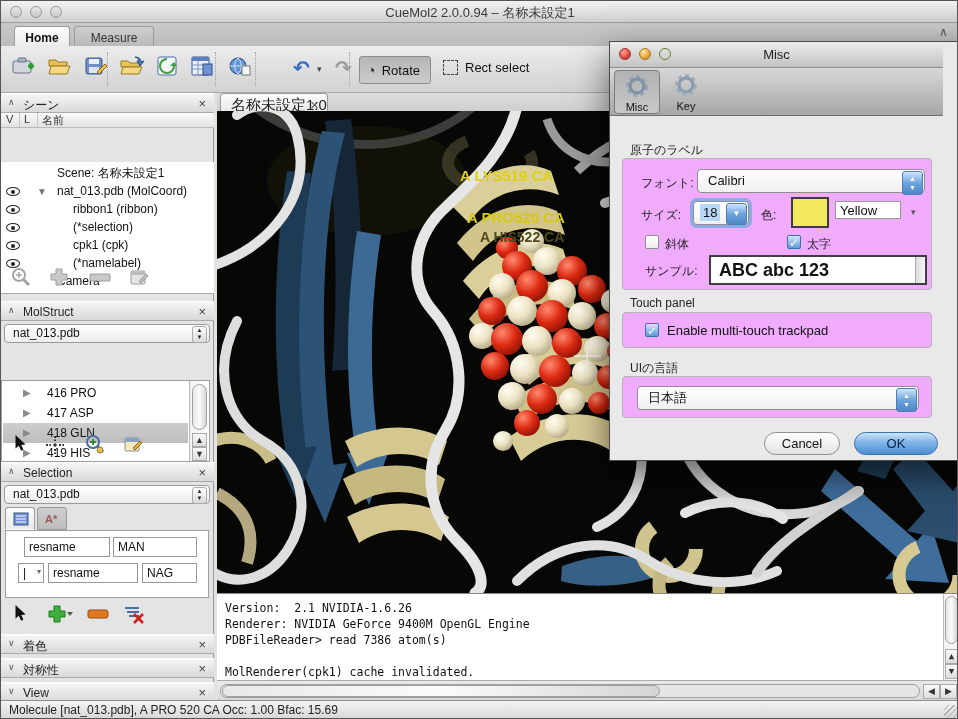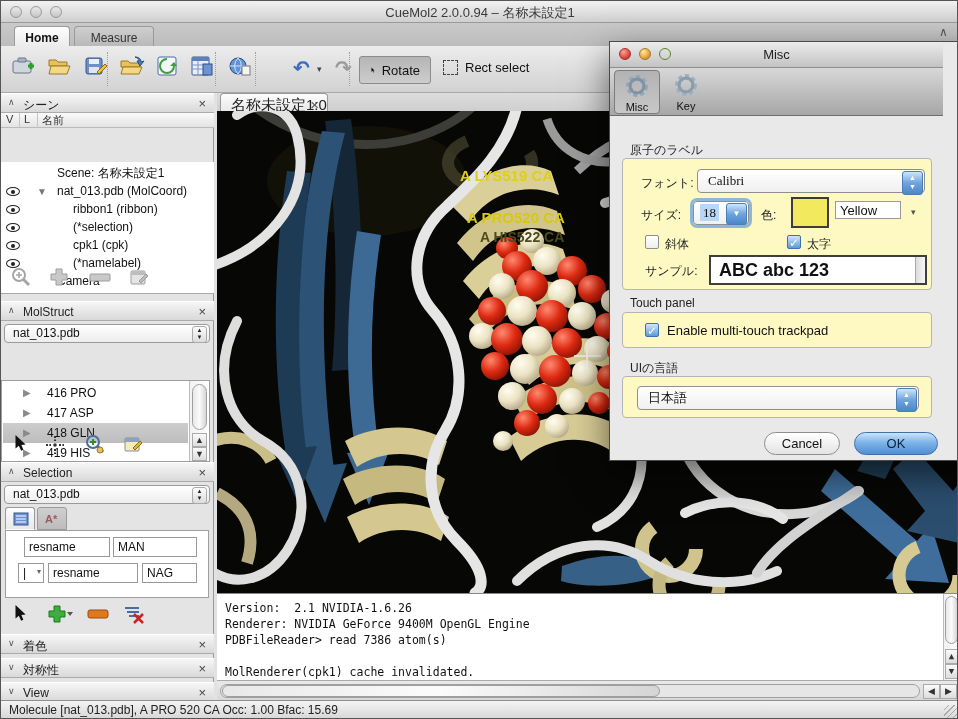--- a/index.html
+++ b/index.html
@@ -80,23 +80,23 @@
   .dlg-title{left:0;top:0;width:333px;height:26px;background:linear-gradient(#ececec,#c3c3c3);
              border-bottom:1px solid #8e8e8e;}
   .dot-r{background:radial-gradient(circle at 35% 30%,#ff9f97,#dd4a3d 60%,#952a20);border:1px solid #a03328;}
   .dot-y{background:radial-gradient(circle at 35% 30%,#ffe6a6,#e7a33a 60%,#a8741c);border:1px solid #a8791f;}
   .dot-g{background:radial-gradient(circle at 35% 30%,#d2f3a1,#82b33f 60%,#567f23;);border:1px solid #5c8427;}
   .dlg-tb{left:0;top:26px;width:333px;height:48px;background:linear-gradient(#d8d8d8,#a6a6a6);
           border-bottom:1px solid #6e6e6e;}
   .dlg-tbtn{top:2px;width:46px;height:44px;border-radius:4px;text-align:center;font-size:11px;color:#111;}
   .dlg-tbtn.sel{background:linear-gradient(#b3b3b3,#c8c8c8);border:1px solid #7c7c7c;}
   .dlg-lbl{font-size:12px;color:#222;}
-  .gbox{background:#fef9c3;border:1px solid #b4b4b4;border-radius:4px;}
+  .gbox{background:#f0abfc;border:1px solid #b4b4b4;border-radius:4px;}
   .aqcombo{background:linear-gradient(#fff,#f0f0f0);border:1px solid #8f8f8f;border-radius:4px;
-           font-size:13px;color:#111;font-family:Liberation Serif, serif;}
+           font-size:13px;color:#111;}
   .bluest{position:absolute;right:1px;top:1px;width:19px;border-radius:3px;
           background:linear-gradient(#cfe5fb,#6ea4dd 50%,#4c87c8);border:1px solid #4a7eb4;
           color:#fff;font-size:7px;line-height:9px;text-align:center;}
   .cbx{width:14px;height:14px;border:1px solid #8e8e8e;border-radius:2px;background:linear-gradient(#fff,#eee);}
   .cbx.on{background:linear-gradient(#cfe6fb,#5e9ad8);border:1px solid #3f72ab;color:#fff;
           font-size:12px;font-weight:bold;text-align:center;line-height:14px;}
   .pill{height:23px;border-radius:12px;font-size:13px;text-align:center;line-height:22px;color:#111;}
   .pill.cancel{background:linear-gradient(#ffffff,#e3e3e3);border:1px solid #8f8f8f;}
   .pill.ok{background:linear-gradient(#cbe4fa,#7fb4e8 45%,#4f8fd4);border:1px solid #3e71a8;color:#06243f;}
   .swatch{border:2px solid #3c3c3c;}

